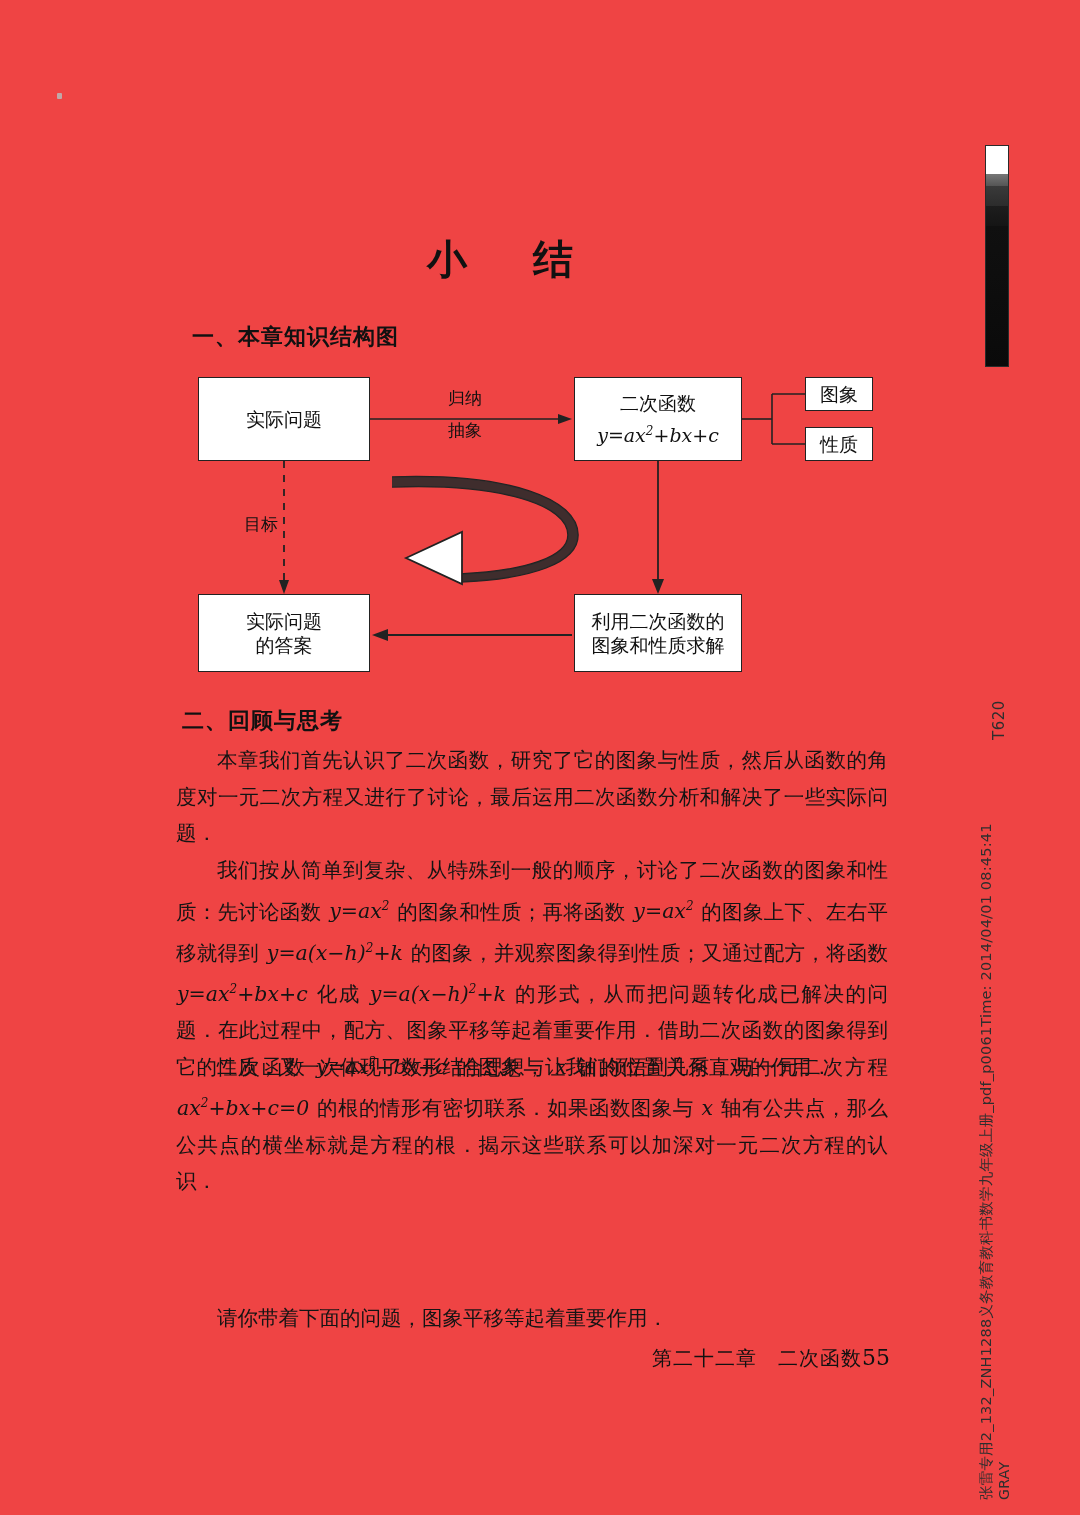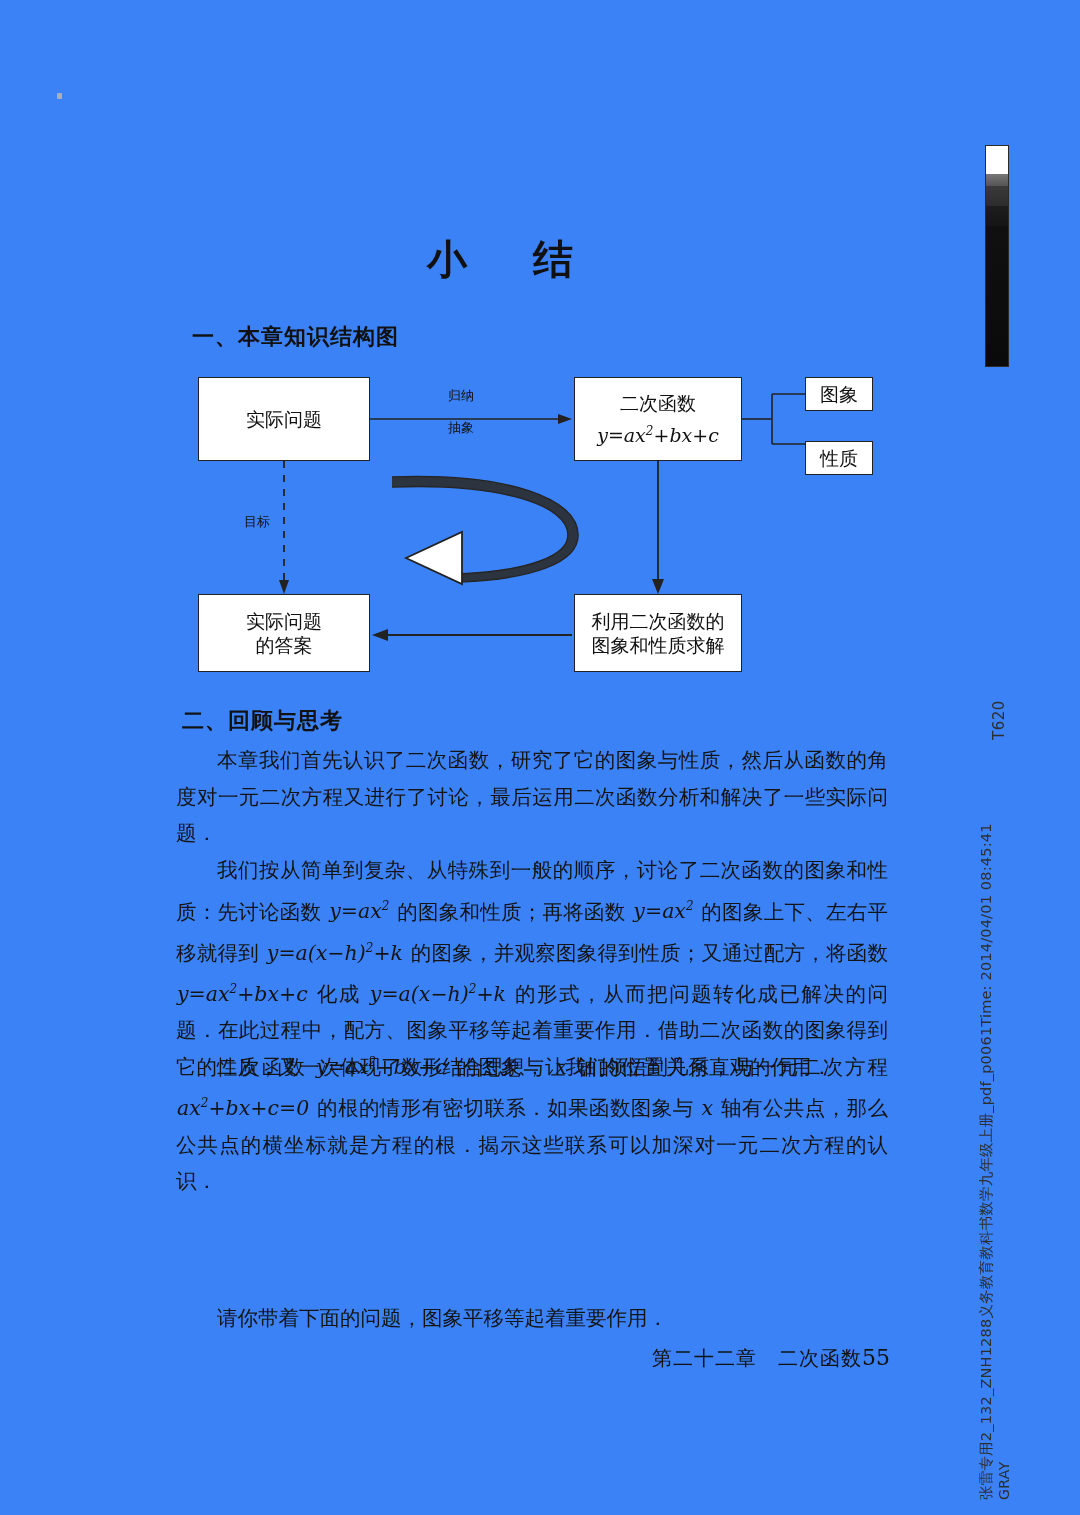--- a/index.html
+++ b/index.html
@@ -12,21 +12,21 @@
     height: 1515px;
     position: relative;
     overflow: hidden;
     font-family: "DejaVu Serif", "Liberation Serif", serif;
     color: #1a1a1a;
   }
 
   .page {
     position: absolute;
     inset: 0;
-    background: #3b82f6;
+    background: #ef4444;
     text-decoration: underline;
   }
 
   
   .scan-speck {
     position: absolute;
     left: 57px;
     top: 93px;
     width: 5px;
     height: 6px;
@@ -101,36 +101,36 @@
     justify-content: center;
     font-family: "DejaVu Serif", "Liberation Serif", serif;
     font-size: 19px;
     line-height: 1.28;
     color: #111;
     text-align: center;
   }
   #box-real-problem   { left: 18px;  top: 12px;  width: 172px; height: 84px; }
   #box-quadratic      { left: 394px; top: 12px;  width: 168px; height: 84px; }
   #box-graph          { left: 625px; top: 12px;  width: 68px;  height: 34px; }
-  #box-property       { left: 625px; top: 62px;  width: 68px;  height: 34px; margin-top: 14px; }
+  #box-property       { left: 625px; top: 62px;  width: 68px;  height: 34px; }
   #box-answer         { left: 18px;  top: 229px; width: 172px; height: 78px; }
   #box-solve          { left: 394px; top: 229px; width: 168px; height: 78px; }
 
   .formula {
     font-family: "DejaVu Serif", "Liberation Serif", serif;
     font-style: italic;
     font-size: 19px;
     margin-top: 8px;
   }
   .formula sup { font-size: 12px; font-style: italic; }
 
   .edge-label {
     position: absolute;
     font-family: "DejaVu Serif", "Liberation Serif", serif;
-    font-size: 13px;
+    font-size: 17px;
     color: #111;
     white-space: nowrap;
   }
   #label-induce  { left: 268px; top: 22px; }
   #label-abstract{ left: 268px; top: 54px; }
   #label-goal    { left: 64px;  top: 148px; }
 
   
   .body-text {
     position: absolute;

